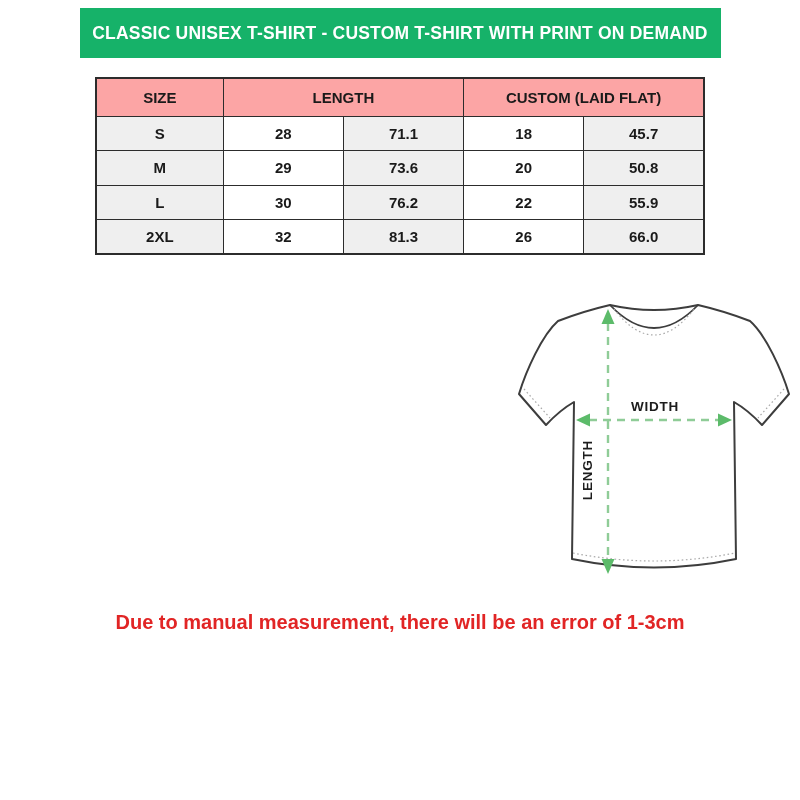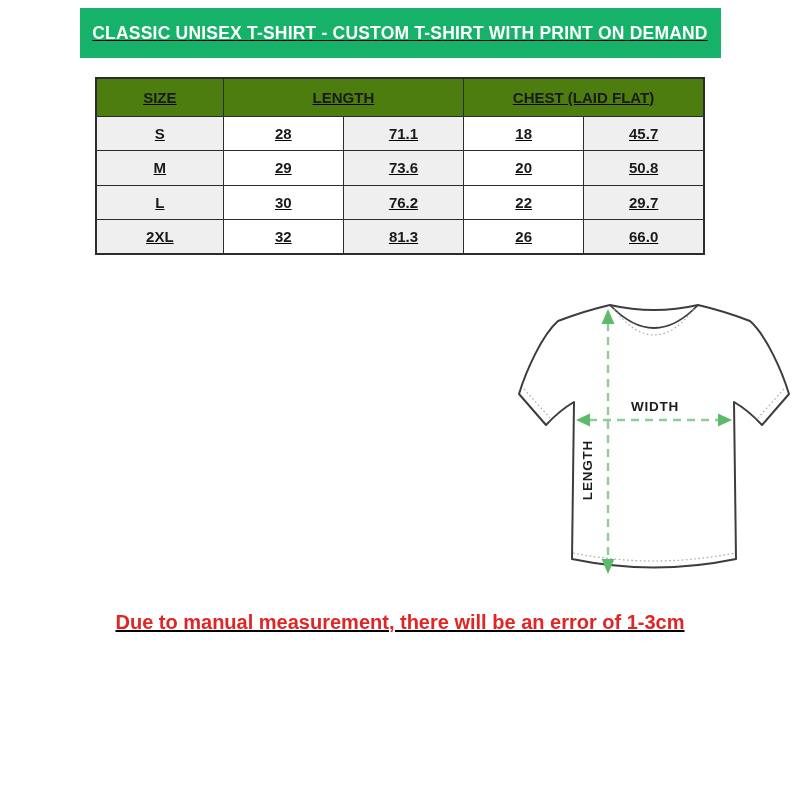--- a/index.html
+++ b/index.html
@@ -1,17 +1,17 @@
 <!DOCTYPE html>
 <html><head>
 <meta charset="utf-8">
 <style>
   * { margin: 0; padding: 0; box-sizing: border-box; }
   html, body { width: 800px; background: #ffffff; font-family: "Liberation Sans", sans-serif; }
-  .page { width: 800px; height: 648px; overflow: hidden; text-decoration: underline; }
+  .page { width: 800px; height: 648px; overflow: hidden; }
 
   
   .banner {
     width: 641px; height: 50px;
     margin: 8px auto 0;
     background: #16b269;
     display: flex; align-items: center; justify-content: center;
   }
   .banner h1 {
     color: #ffffff; font-size: 17.5px; font-weight: bold;
@@ -22,21 +22,21 @@
   .size-table {
     width: 610px; margin: 19px auto 0;
     border-collapse: collapse; table-layout: fixed;
     border: 2px solid #2c2c2c;
   }
   .size-table th, .size-table td {
     border: 1.5px solid #2c2c2c;
     text-align: center; vertical-align: middle;
     font-size: 15px; font-weight: bold; color: #1a1a1a;
   }
-  .size-table thead th { height: 38px; background: #4d7c0f; }
+  .size-table thead th { height: 38px; background: #fca5a5; }
   .size-table tbody td { height: 34.5px; }
   .g { background: #efefef; }
   .w { background: #ffffff; }
 
   
   .diagram { margin: 42px 0 0; text-align: right; }
   .dim-label {
     font-family: "Liberation Sans", sans-serif;
     font-size: 13.5px; font-weight: bold; fill: #1d1d1d; letter-spacing: 0.8px;
   }
@@ -61,21 +61,21 @@
       <col style="width:127px">
         <col style="width:120px">
         <col style="width:120px">
         <col style="width:120px">
         <col style="width:120px">
     </colgroup>
     <thead>
       <tr>
         <th>SIZE</th>
         <th colspan="2">LENGTH</th>
-        <th colspan="2">CHEST (LAID FLAT)</th>
+        <th colspan="2">CUSTOM (LAID FLAT)</th>
       </tr>
     </thead>
     <tbody>
       <tr>
         <td class="g">S</td>
         <td class="w">28</td>
         <td class="g">71.1</td>
         <td class="w">18</td>
         <td class="g">45.7</td>
       </tr>
@@ -84,21 +84,21 @@
         <td class="w">29</td>
         <td class="g">73.6</td>
         <td class="w">20</td>
         <td class="g">50.8</td>
       </tr>
       <tr>
         <td class="g">L</td>
         <td class="w">30</td>
         <td class="g">76.2</td>
         <td class="w">22</td>
-        <td class="g">29.7</td>
+        <td class="g">55.9</td>
       </tr>
       <tr>
         <td class="g">2XL</td>
         <td class="w">32</td>
         <td class="g">81.3</td>
         <td class="w">26</td>
         <td class="g">66.0</td>
       </tr>
     </tbody>
   </table>

